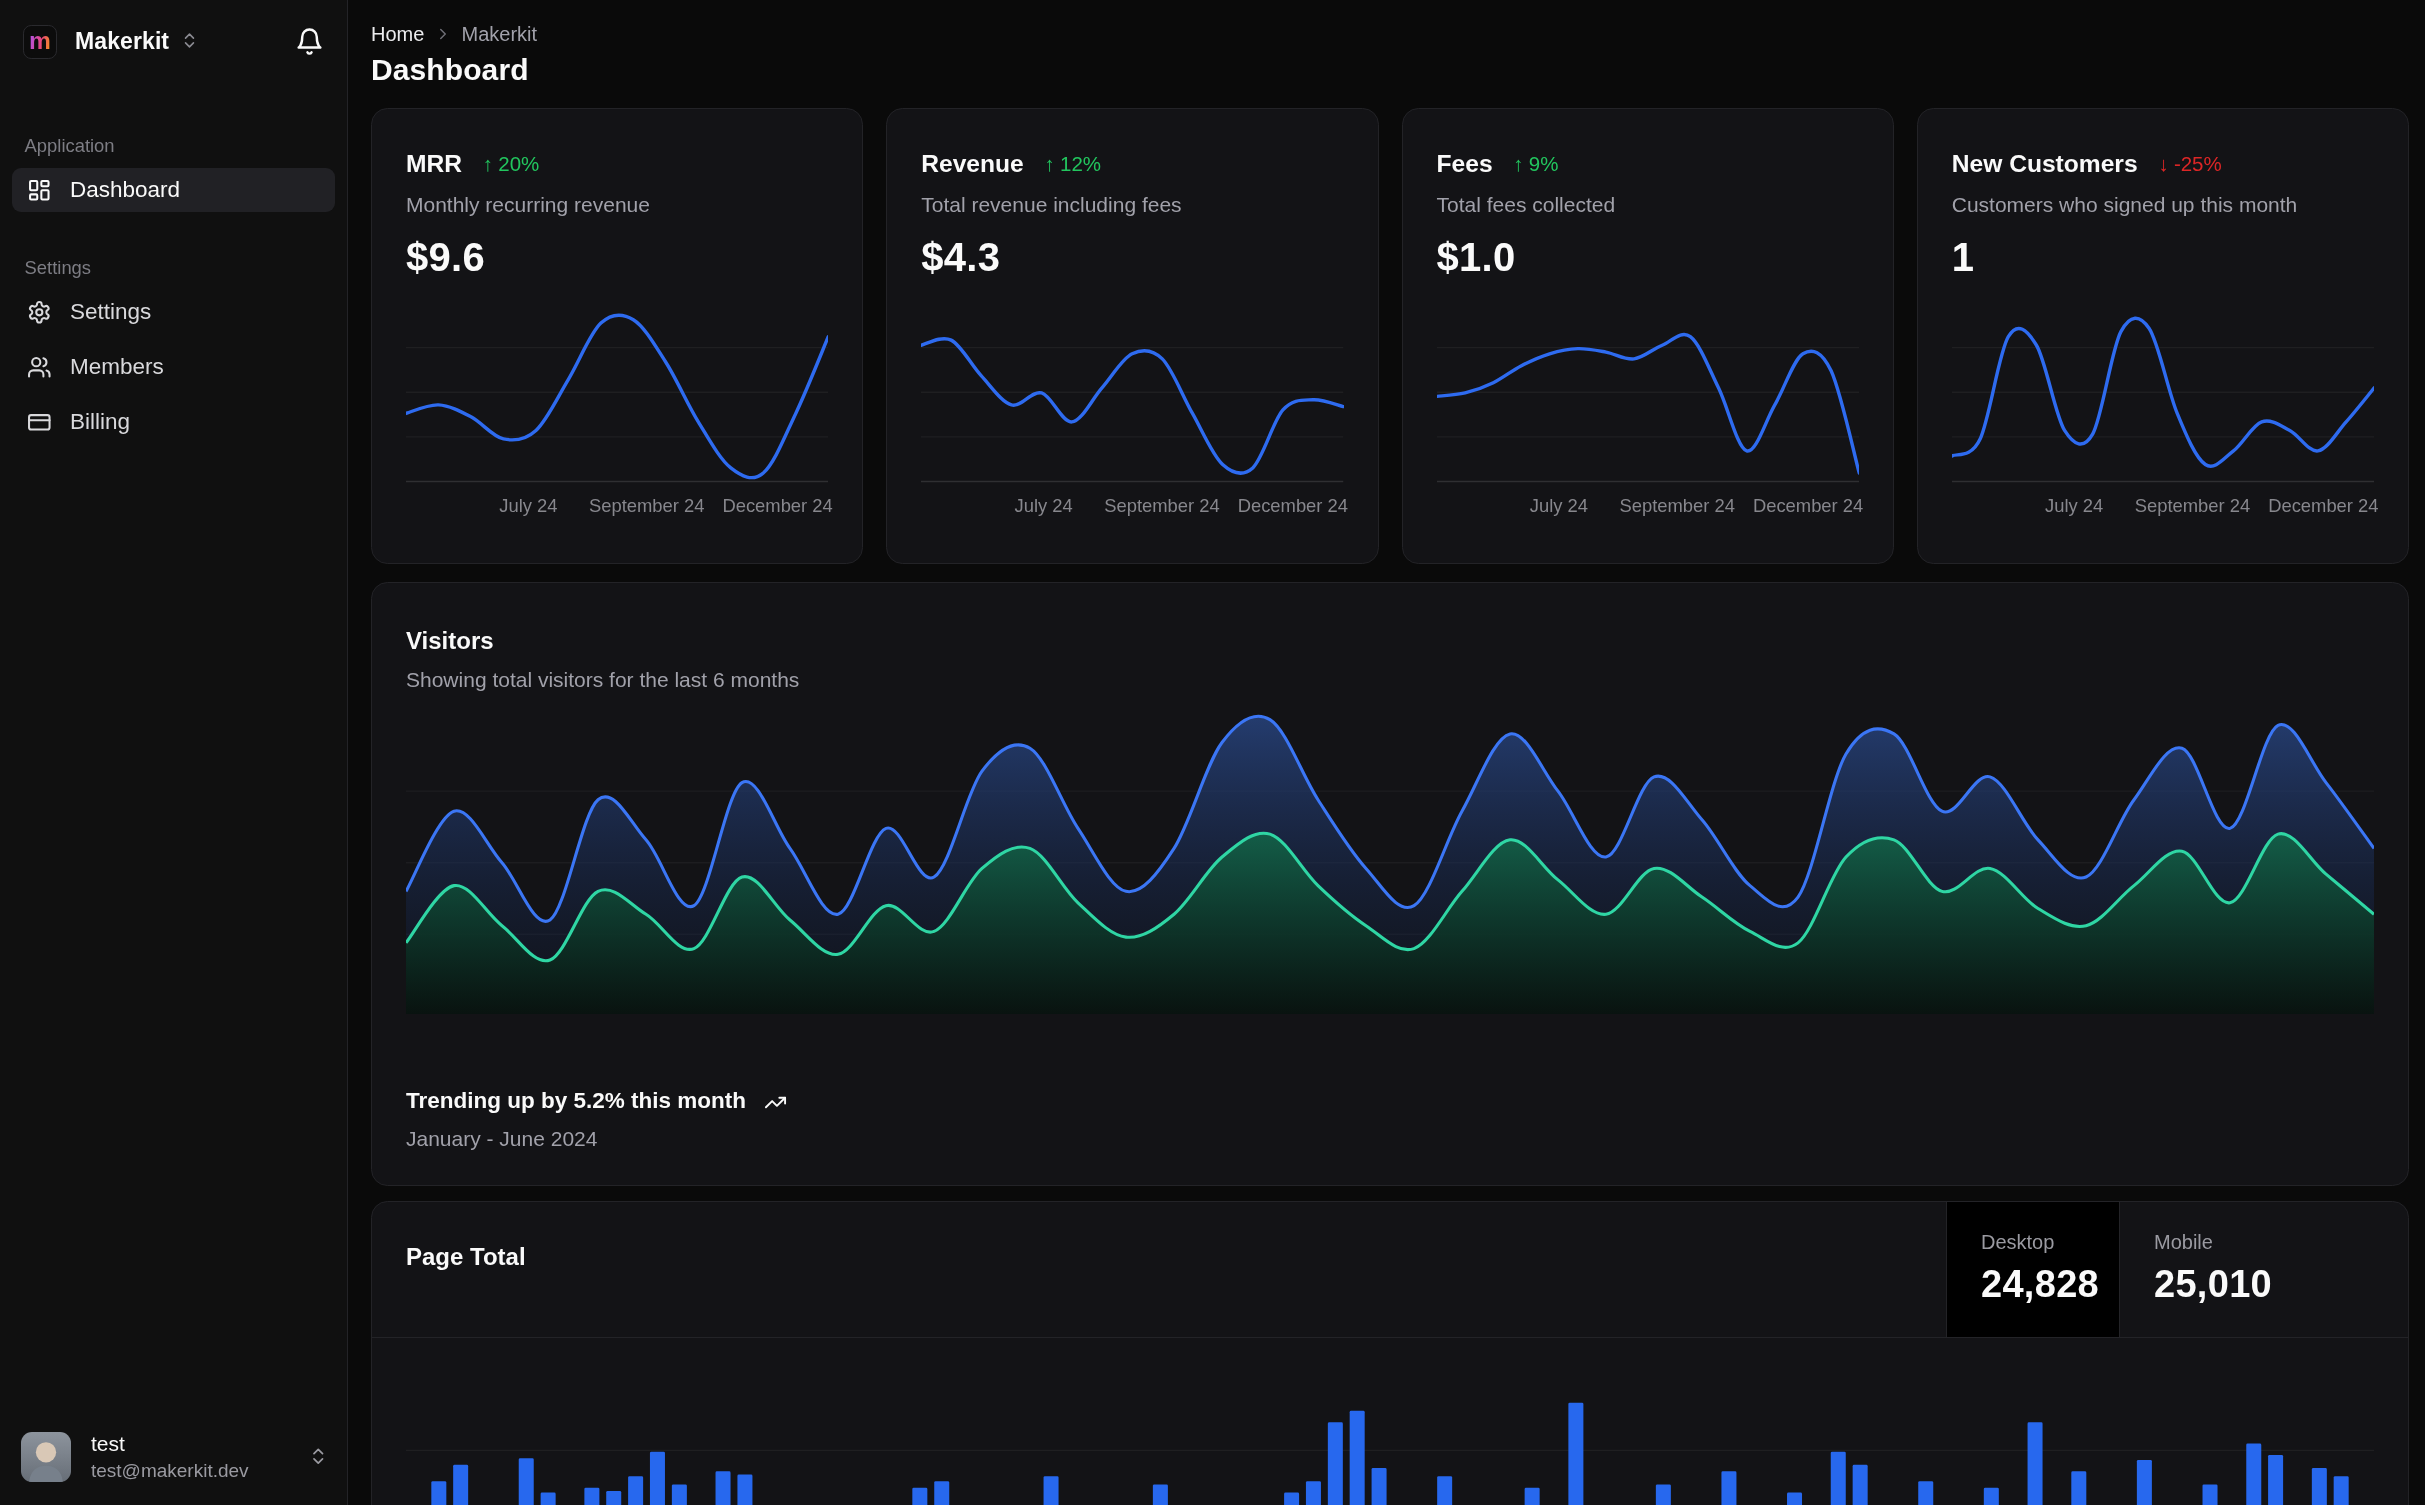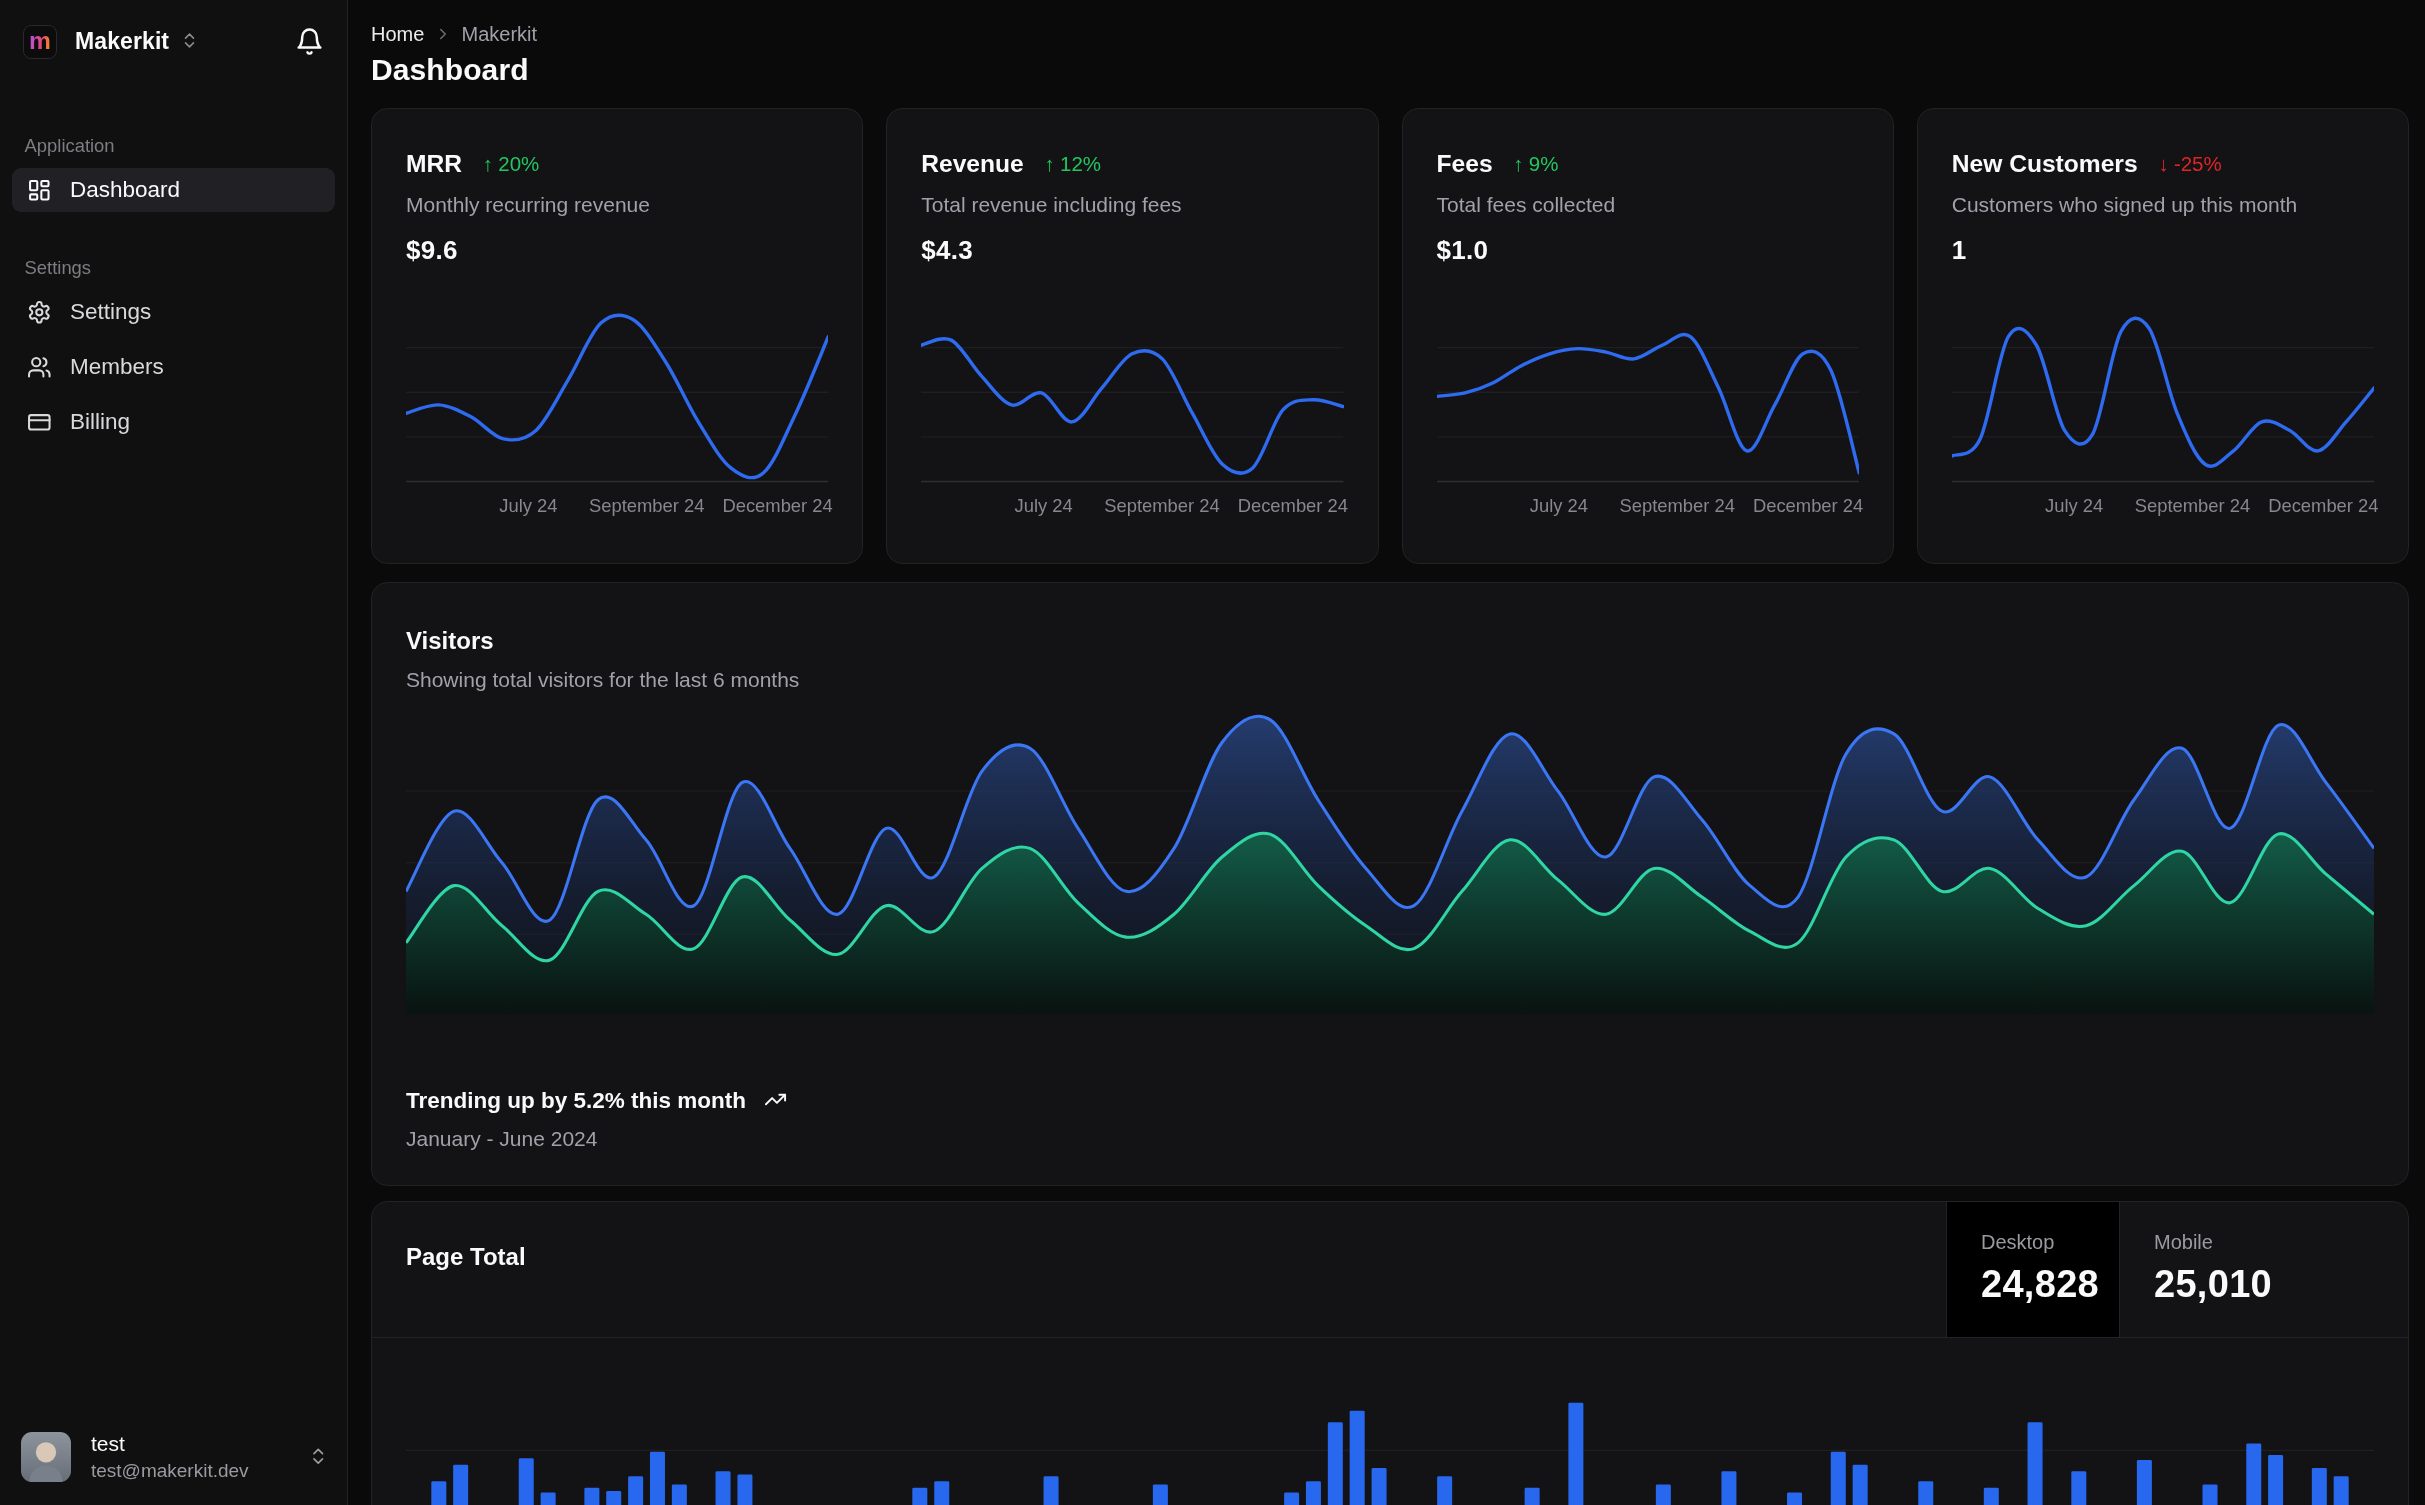--- a/index.html
+++ b/index.html
@@ -50,35 +50,35 @@
   
   .stats { display:grid; grid-template-columns:repeat(4,1fr); gap:23px; margin-top:21px; }
   .card { background:#131316; border:0.7px solid #232327; border-radius:16.4px; position:relative; }
   .stat-card { height:456px; padding:41px 34px 0; }
   .stat-head { display:flex; align-items:center; gap:20.5px; }
   .stat-title { font-size:24.6px; font-weight:700; }
   .trend { font-size:20.5px; display:flex; align-items:center; gap:5.5px; }
   .trend.up { color:#22c55e; }
   .trend.down { color:#dc2626; }
   .stat-sub { font-size:21px; color:#a1a1aa; margin-top:15px; }
-  .stat-value { font-size:26px; font-weight:700; margin-top:18px; letter-spacing:0.3px; }
+  .stat-value { font-size:40px; font-weight:700; margin-top:18px; letter-spacing:0.3px; }
   .spark-wrap { position:absolute; left:34px; right:34px; top:179px; height:199px; }
   .spark-wrap svg { width:100%; height:100%; display:block; }
   .spark-ticks { position:absolute; left:34px; right:34px; top:386px; height:23px; }
   .spark-ticks span { position:absolute; transform:translateX(-50%); font-size:18.4px; color:#87878d; white-space:nowrap; }
   .t1 { left:29%; } .t2 { left:57%; } .t3 { left:88%; }
 
   
   .visitors-card { margin-top:18.4px; height:604px; padding:44px 34px 0; }
   .sec-title { font-size:24px; font-weight:700; }
   .sec-sub { font-size:21px; color:#a1a1aa; margin-top:12.3px; }
   .vis-chart { position:absolute; left:34px; right:34px; top:123px; height:308px; }
   .vis-chart svg { width:100%; height:100%; display:block; }
   .vis-footer { position:absolute; left:34px; top:505px; }
-  .vis-footer-bold { font-size:22.5px; font-weight:700; display:flex; align-items:flex-start; gap:18px; }
+  .vis-footer-bold { font-size:22.5px; font-weight:700; display:flex; align-items:flex-end; gap:18px; }
   .vis-footer-sub { font-size:21px; color:#a1a1aa; margin-top:12.3px; }
 
   
   .pv-card { margin-top:15px; height:437px; overflow:hidden; }
   .pv-head { display:flex; border-bottom:0.7px solid #232327; height:136px; }
   .pv-left { flex:1; padding:41px 34px 0; }
   .pv-tabs { display:flex; margin-left:auto; height:100%; }
   .pv-tab { border-left:0.7px solid #232327; padding:29px 0 0 34px; cursor:pointer; }
   .pv-tab.desktop { width:173px; }
   .pv-tab.mobile { width:289px; border-top-right-radius:16.4px; }

